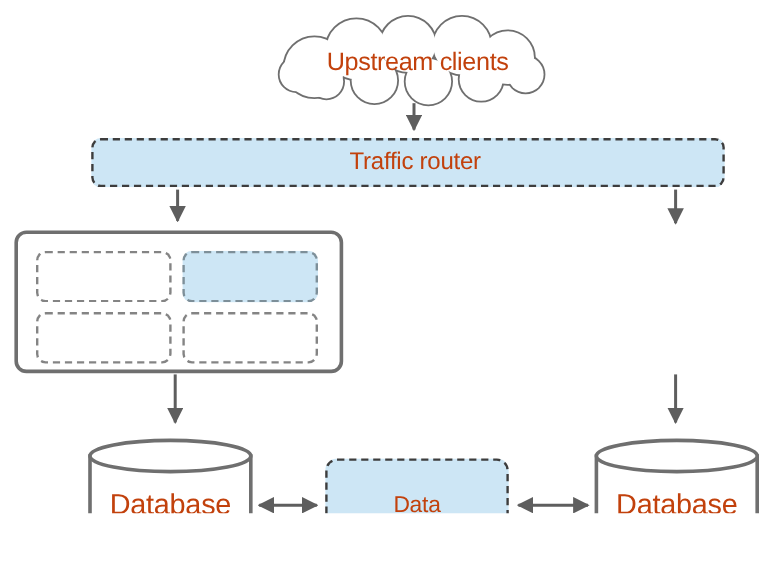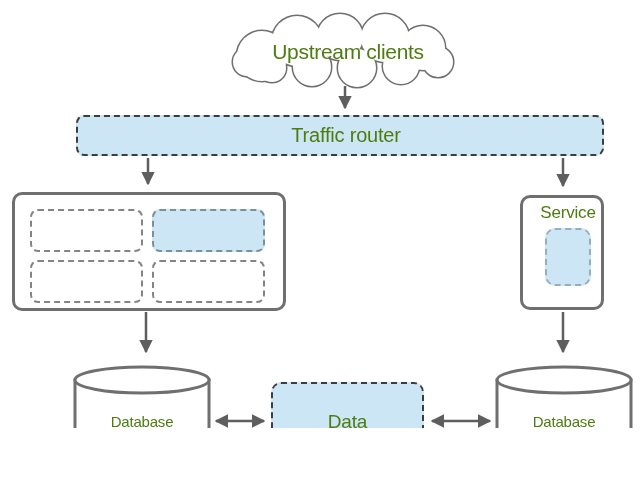--- a/index.html
+++ b/index.html
@@ -1,19 +1,19 @@
 <!DOCTYPE html>
 <html><head>
 <meta charset="utf-8">
 <style>
   html,body{margin:0;padding:0;background:#ffffff;}
   *{box-sizing:border-box;}
   #stage{
     position:relative;width:640px;height:428px;background:#ffffff;overflow:hidden;
-    font-family:"Liberation Sans",sans-serif;color:#4d7c0f;
+    font-family:"Liberation Sans",sans-serif;color:#c2410c;
   }
   #lines{position:absolute;left:0;top:0;width:640px;height:486px;z-index:1;}
   .box{position:absolute;z-index:2;padding-left:12px;}
   .router{
     left:76px;top:115px;width:528px;height:41px;
     border:2px dashed #3d3d3d;border-radius:8px;background:#cde6f5;
     display:flex;align-items:center;justify-content:center;
     font-size:20px;letter-spacing:-0.2px;
   }
   .leftbox{
@@ -42,21 +42,21 @@
     left:271px;top:362px;width:153px;height:104px;
     border:2px dashed #3d3d3d;border-radius:10px;background:#cde6f5;
     display:flex;align-items:center;justify-content:center;text-align:center;
     font-size:19px;line-height:25px;letter-spacing:-0.2px;
     padding:0 14px;
     margin-top:20px;
   }
   .dblabel{
     position:absolute;width:134px;height:30px;z-index:2;
     display:flex;align-items:center;justify-content:center;
-    font-size:15px;letter-spacing:-0.2px;
+    font-size:24px;letter-spacing:-0.2px;
   }
   .dblabel.left{left:75px;top:406px;}
   .dblabel.right{left:497px;top:406px;}
   .cloudlabel{
     position:absolute;left:240px;top:40px;width:216px;z-index:2;
     text-align:center;font-size:21px;letter-spacing:-0.3px;
   }
 </style>
 </head>
 <body>
@@ -125,24 +125,20 @@
     <span>Traffic router</span>
   </div>
 
   <div class="box leftbox">
     <div class="slot tl"></div>
     <div class="slot tr"></div>
     <div class="slot bl"></div>
     <div class="slot br"></div>
   </div>
 
-  <div class="box servicebox">
-    <div class="label">Service</div>
-    <div class="serviceslot"></div>
-  </div>
 
   <div class="box syncbox">
     <span>Data synchronizer</span>
   </div>
 
   <div class="dblabel left">Database</div>
   <div class="dblabel right">Database</div>
 
 </div>
 

